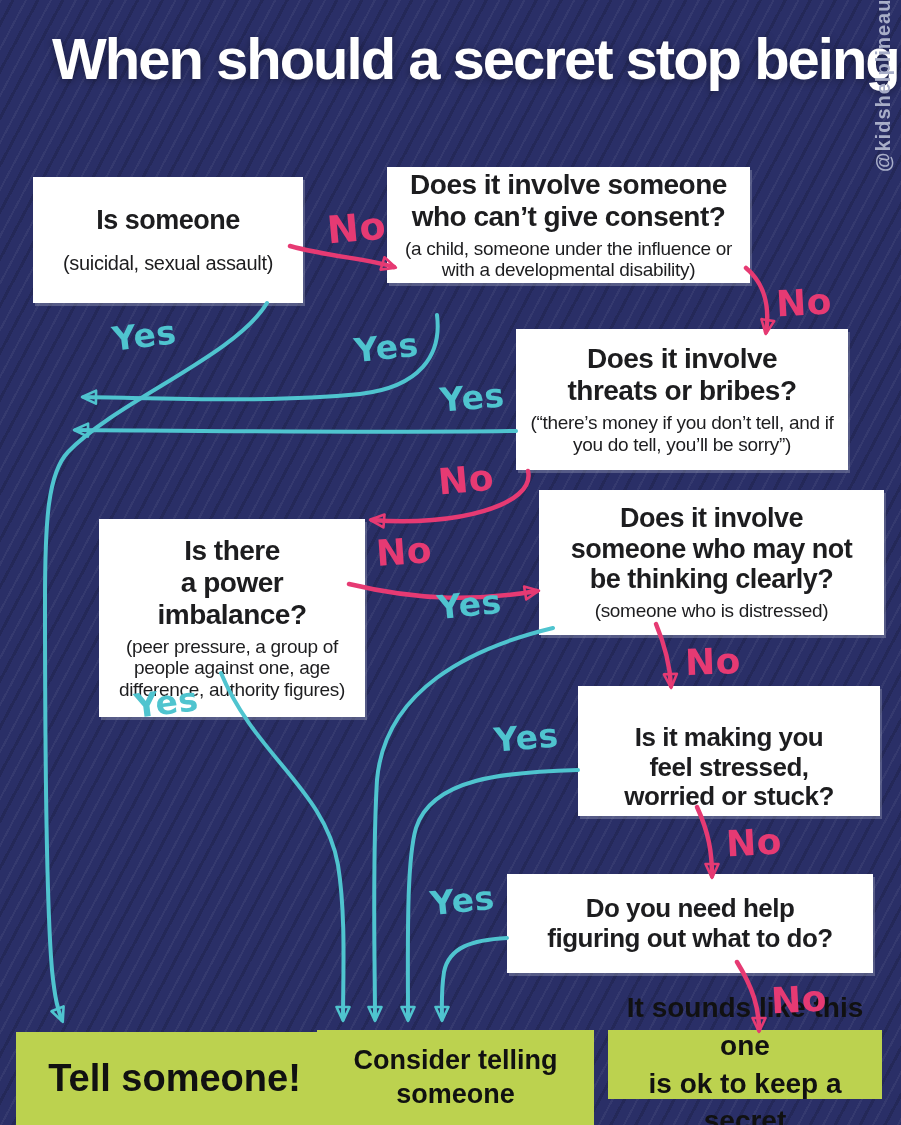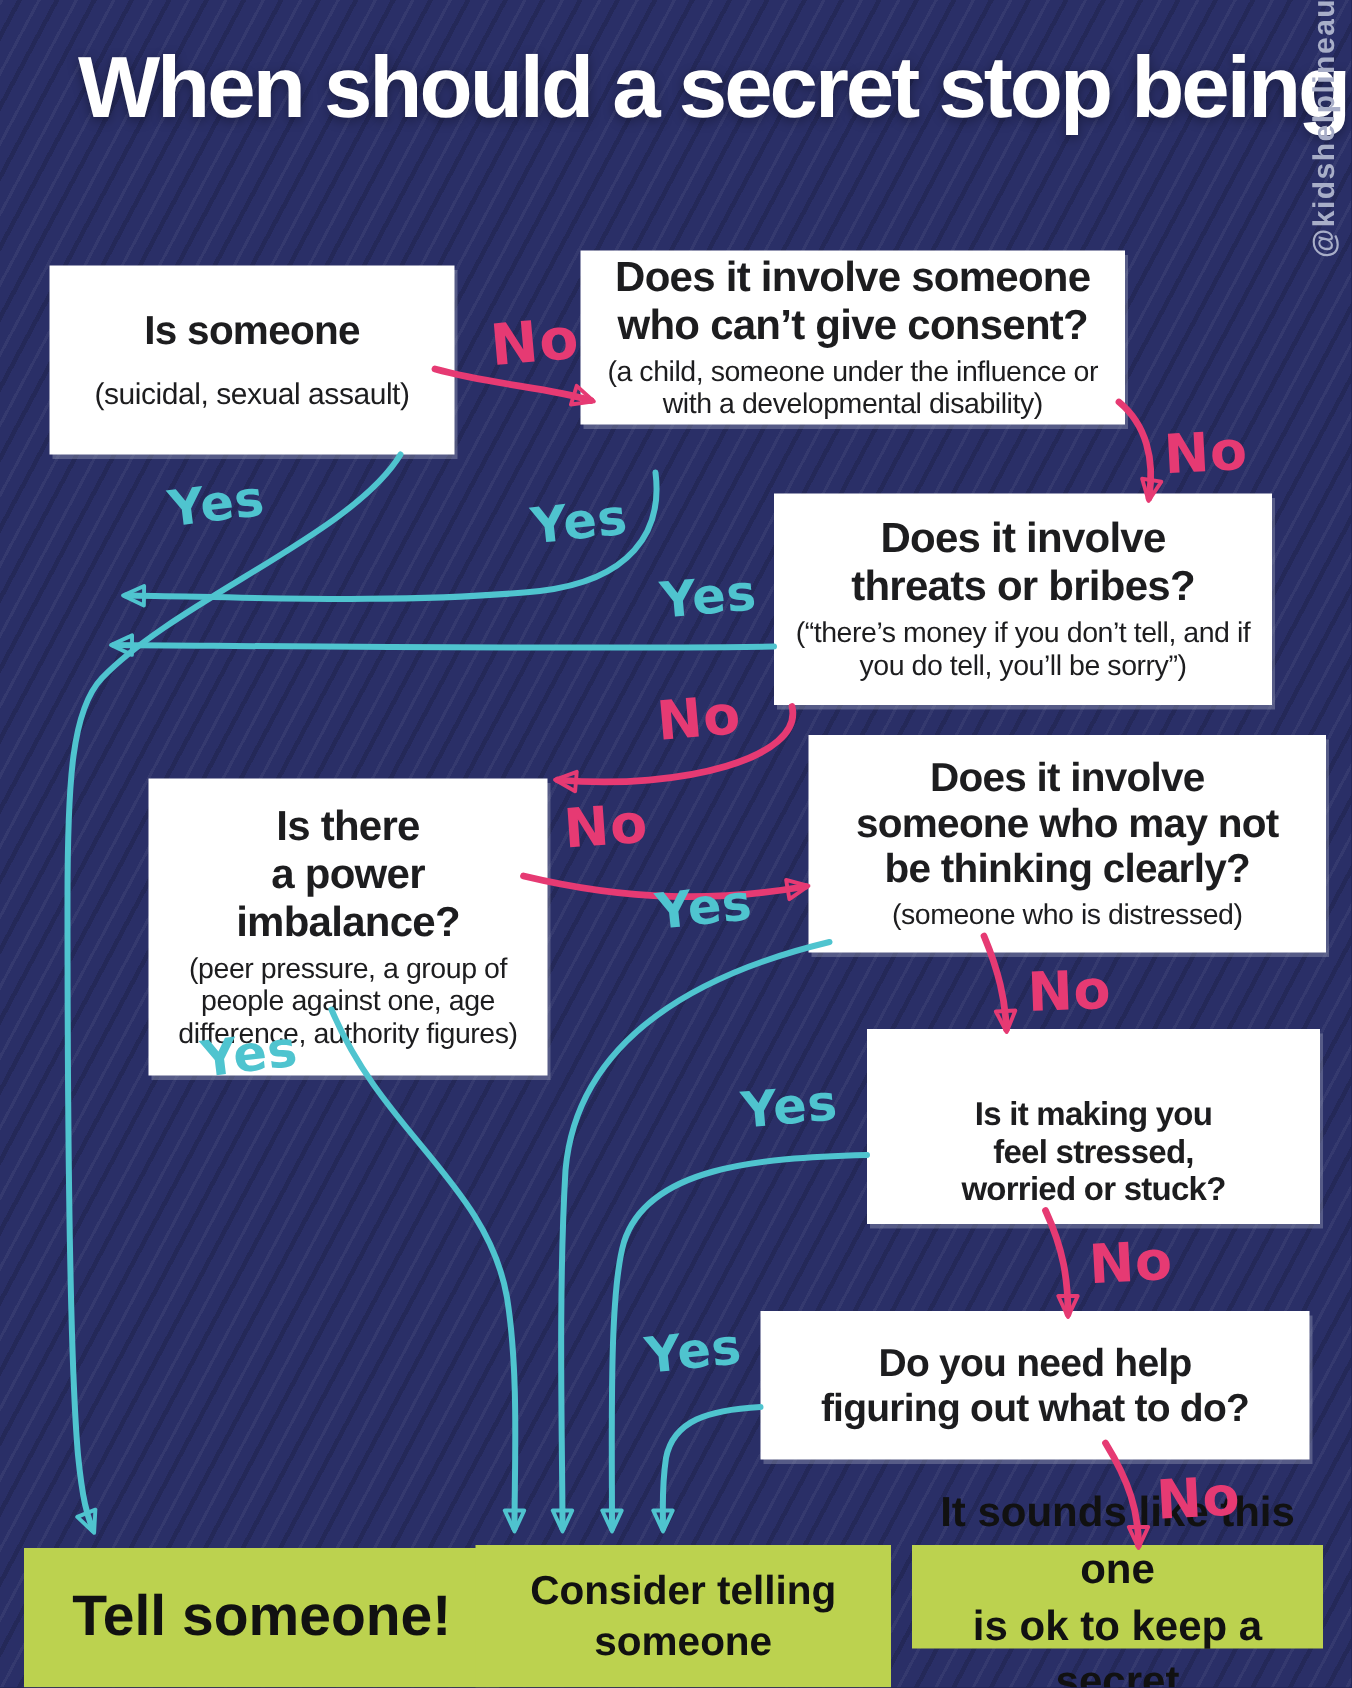--- a/index.html
+++ b/index.html
@@ -125,21 +125,21 @@
   <div class="qbox" style="left:539px;top:490px;width:345px;height:145px;">
     <div class="qtitle" style="font-size:27px;">
       <span>Does it involve</span>
       <span>someone who may not</span>
       <span>be thinking clearly?</span>
     </div>
     <div class="qsub" style="font-size:19px;">(someone who is distressed)</div>
   </div>
 
   <div class="qbox" style="left:578px;top:686px;width:302px;height:130px;">
-    <div class="qtitle" style="font-size:22px;margin-top:33px;">
+    <div class="qtitle" style="font-size:26px;margin-top:33px;">
       <span>Is it making you</span>
       <span>feel stressed,</span>
       <span>worried or stuck?</span>
     </div>
   </div>
 
   <div class="qbox" style="left:507px;top:874px;width:366px;height:99px;">
     <div class="qtitle" style="font-size:26px;">
       <span>Do you need help</span>
       <span>figuring out what to do?</span>

